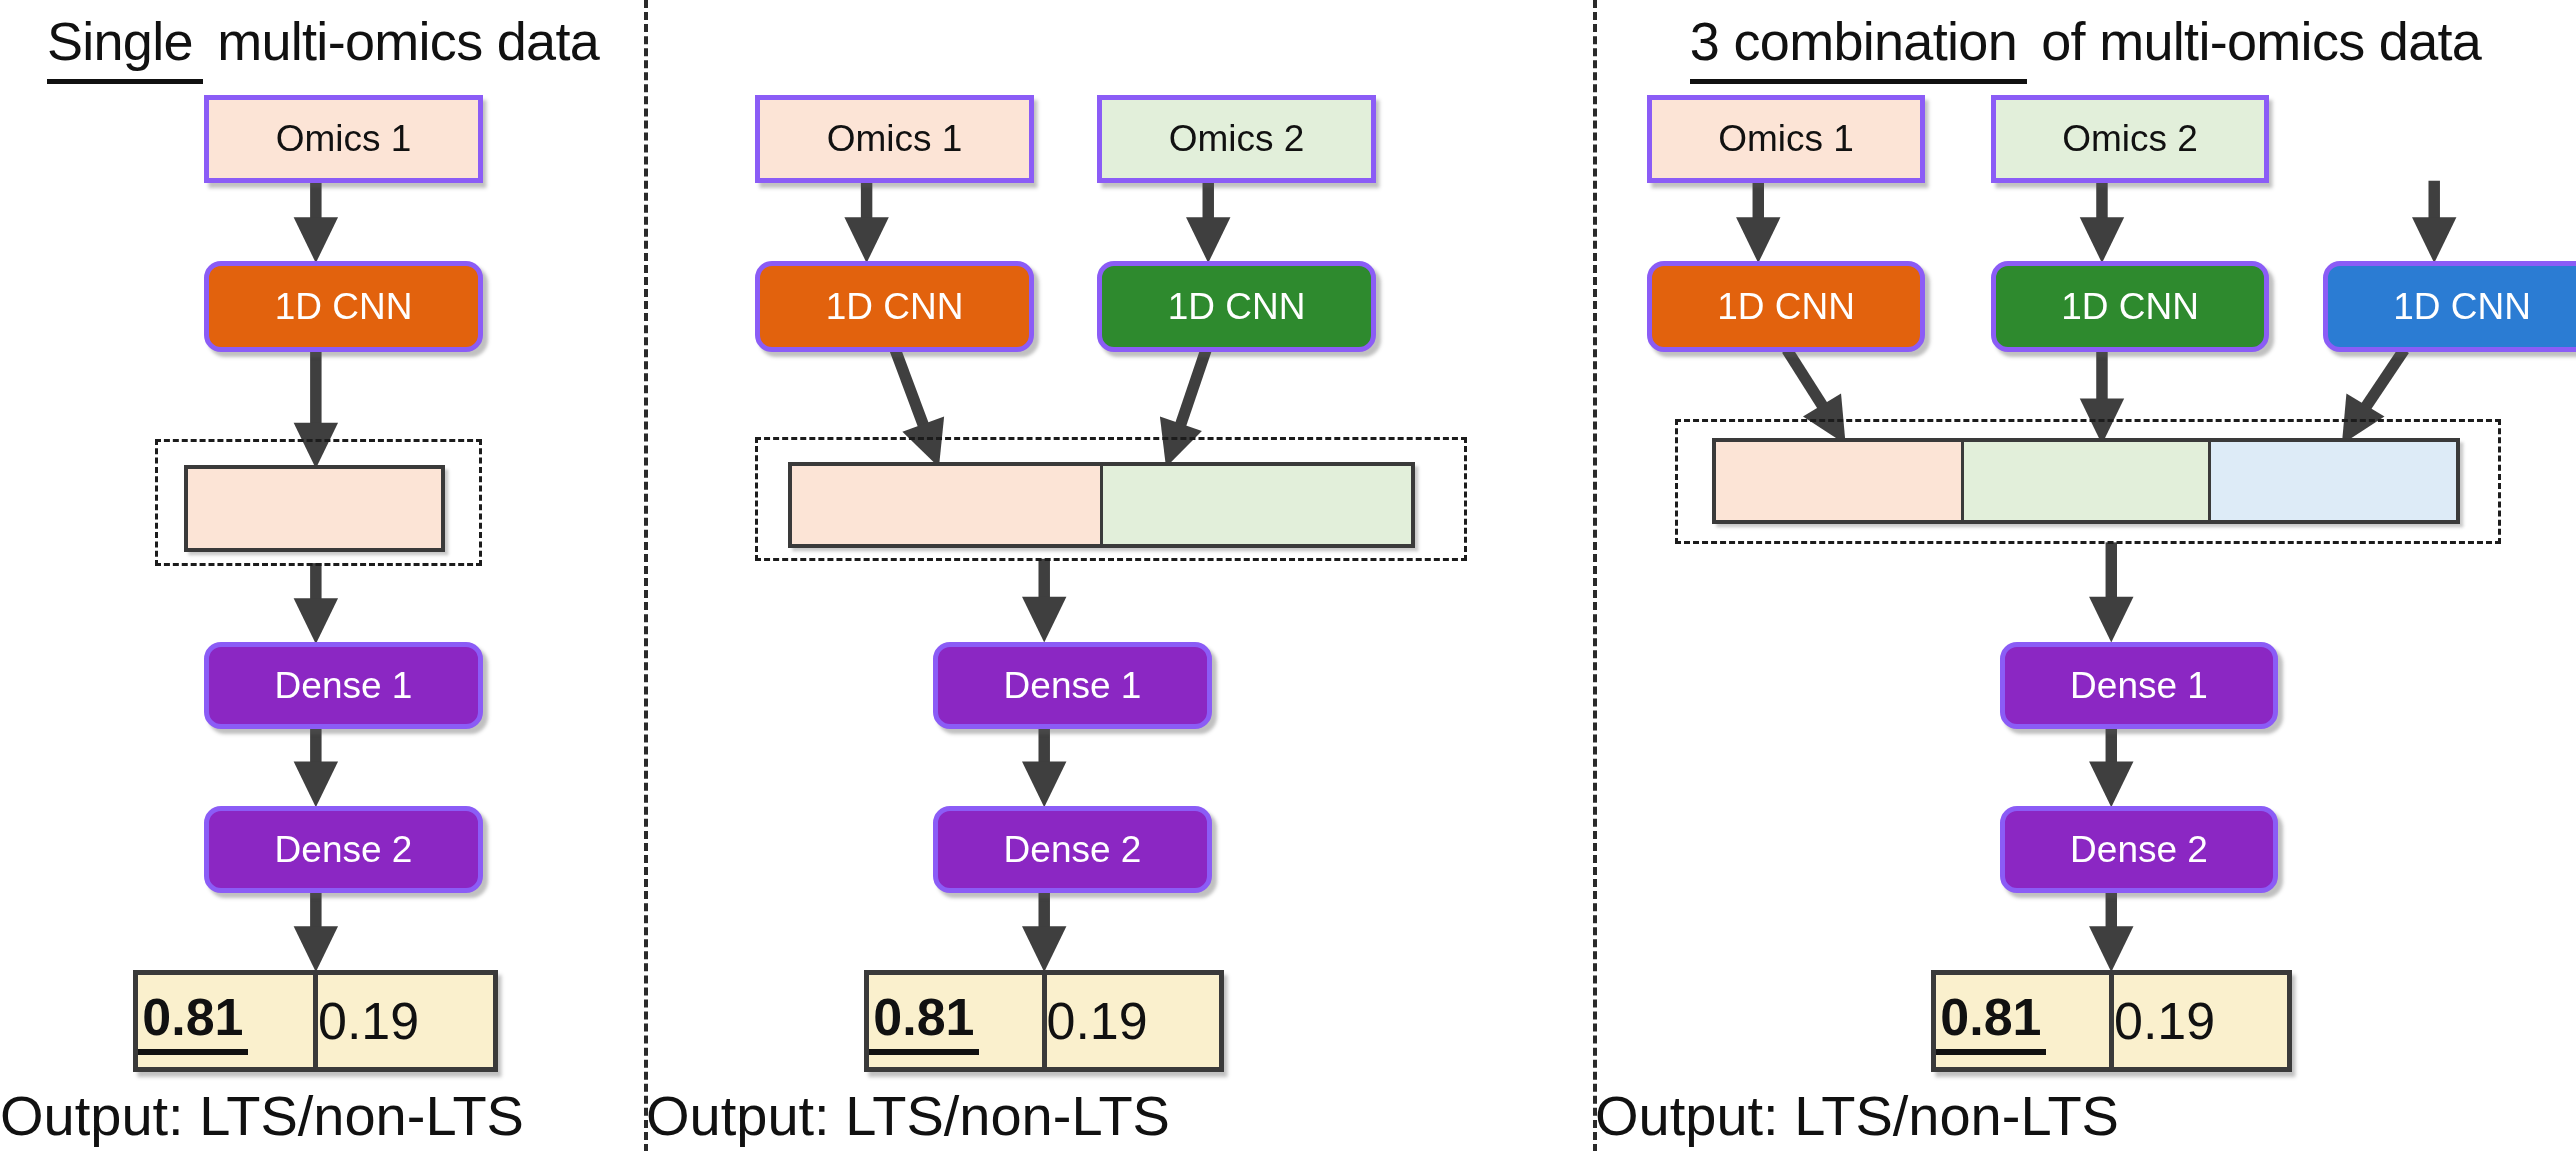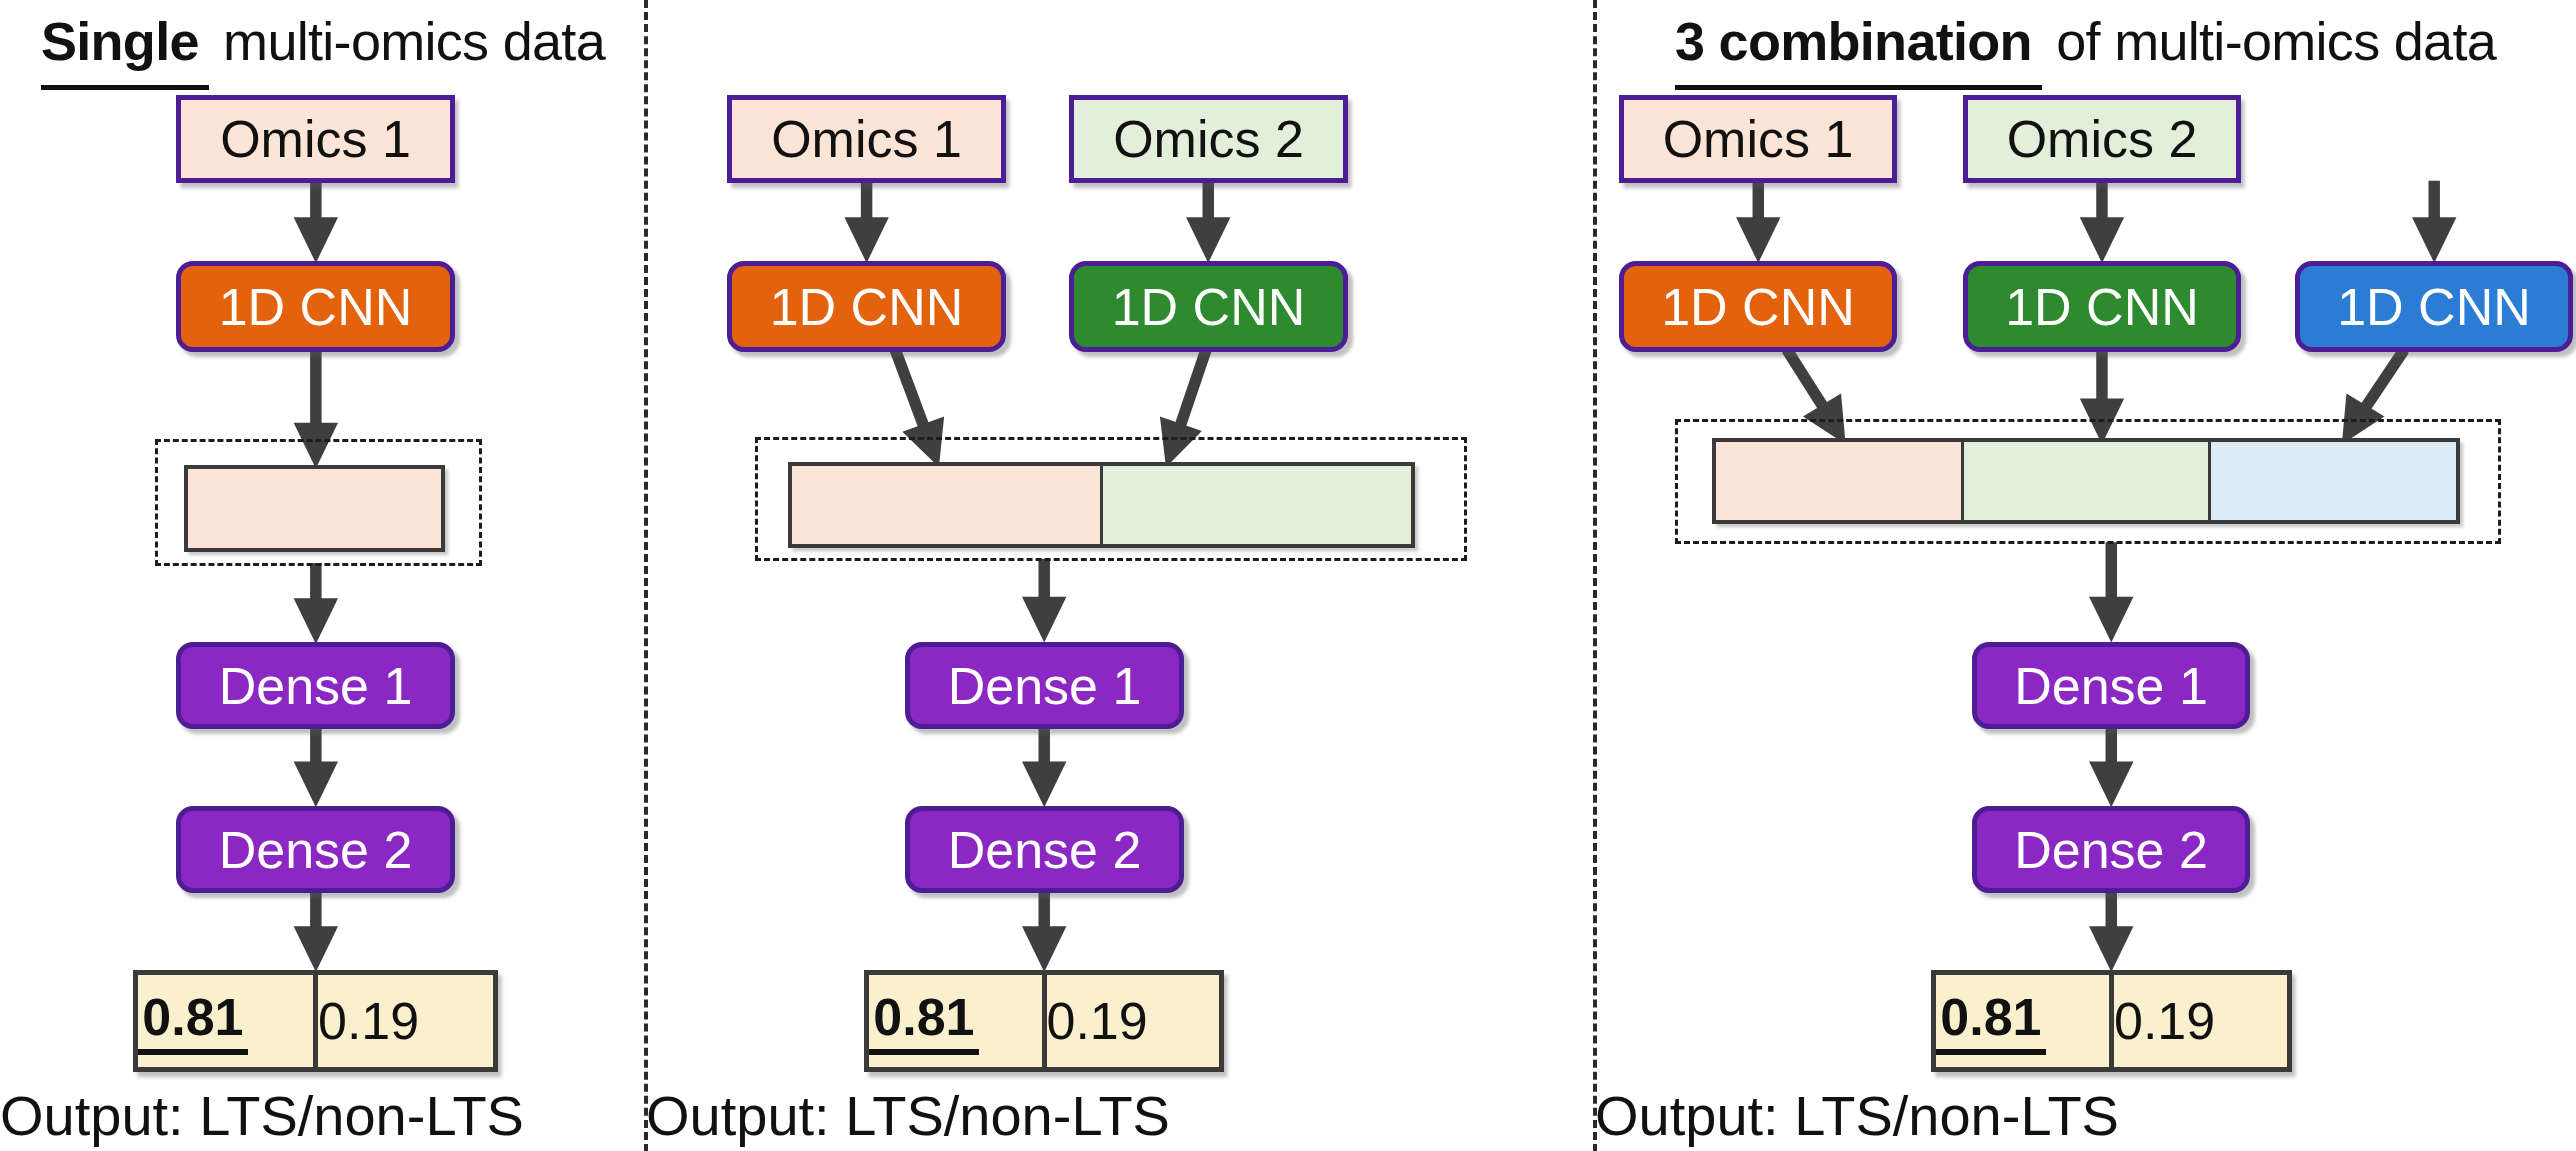--- a/index.html
+++ b/index.html
@@ -4,24 +4,24 @@
 <style>
   html,body{margin:0;padding:0;background:#ffffff;}
   body{width:2576px;height:1152px;position:relative;overflow:hidden;
        font-family:"Liberation Sans", sans-serif;color:#111;}
   .stage{position:absolute;left:0;top:0;width:2576px;height:1152px;background:#fff;}
   .panel{position:absolute;top:0;height:1152px;}
   .divider{position:absolute;top:0;height:1152px;width:0;border-left:4.3px dashed #2a2a2a;}
   .arrows{position:absolute;left:0;top:0;pointer-events:none;}
   .ptitle{position:absolute;top:10px;left:0;width:100%;text-align:center;
           font-size:54px;letter-spacing:-0.7px;white-space:nowrap;}
-  .ptitle .em{font-weight:700;border-bottom:5.7px solid #111;padding:0 10px 14px 0;}
+  .ptitle .em{font-weight:400;border-bottom:5.7px solid #111;padding:0 10px 8px 0;}
   .box{position:absolute;display:flex;align-items:center;justify-content:center;
-       font-size:52px;box-sizing:border-box;border:5px solid #4c1d95;
-       box-shadow:4.3px 5px 3.6px rgba(90,90,90,.38);}
+       font-size:37px;box-sizing:border-box;border:5px solid #8b5cf6;
+       box-shadow:4.3px 5px 3.6px rgba(90,90,90,.38);margin-left:28px;}
   .omics{height:88px;background:#FCE4D6;color:#111;}
   .fill-peach{background:#FCE4D6;}
   .fill-pgreen{background:#E2EFDA;text-align:right;}
   .fill-pblue{background:#DDEBF7;}
   .cnn{height:91px;border-radius:17px;color:#ffffff;}
   .cnn-orange{background:#E2620D;}
   .cnn-green{background:#2E8A2E;}
   .cnn-blue{background:#2B7CD3;}
   .dense{height:87px;border-radius:17px;background:#8B27C3;color:#ffffff;}
   .dashedbox{position:absolute;box-sizing:border-box;border:3.6px dashed #1c1c1c;background:transparent;}

